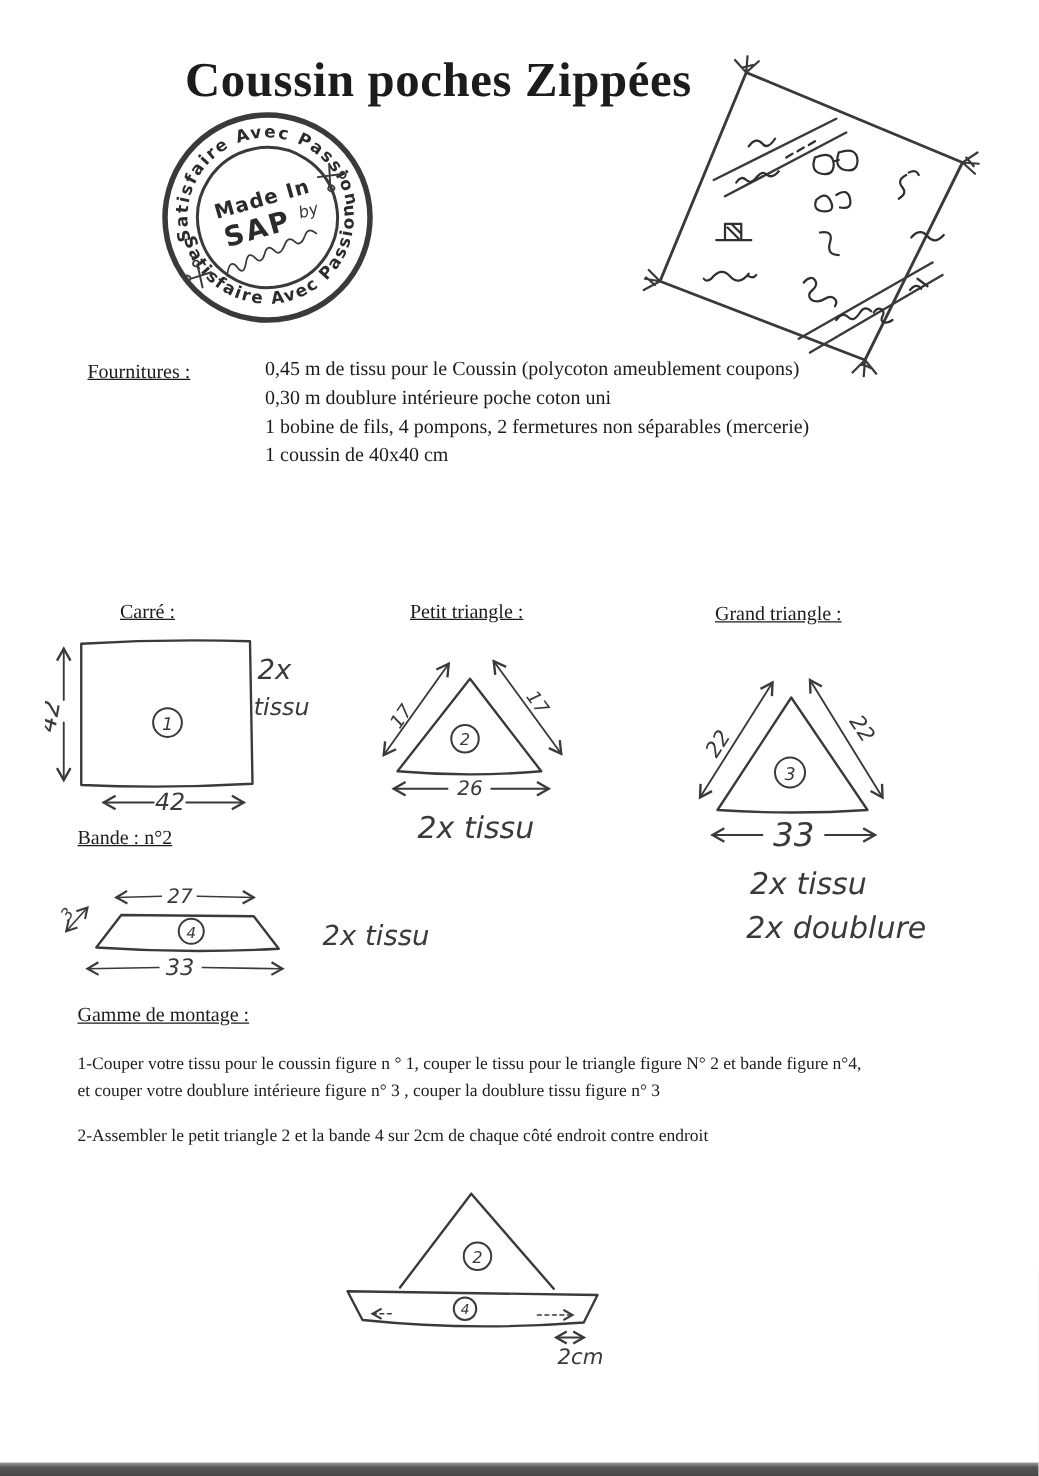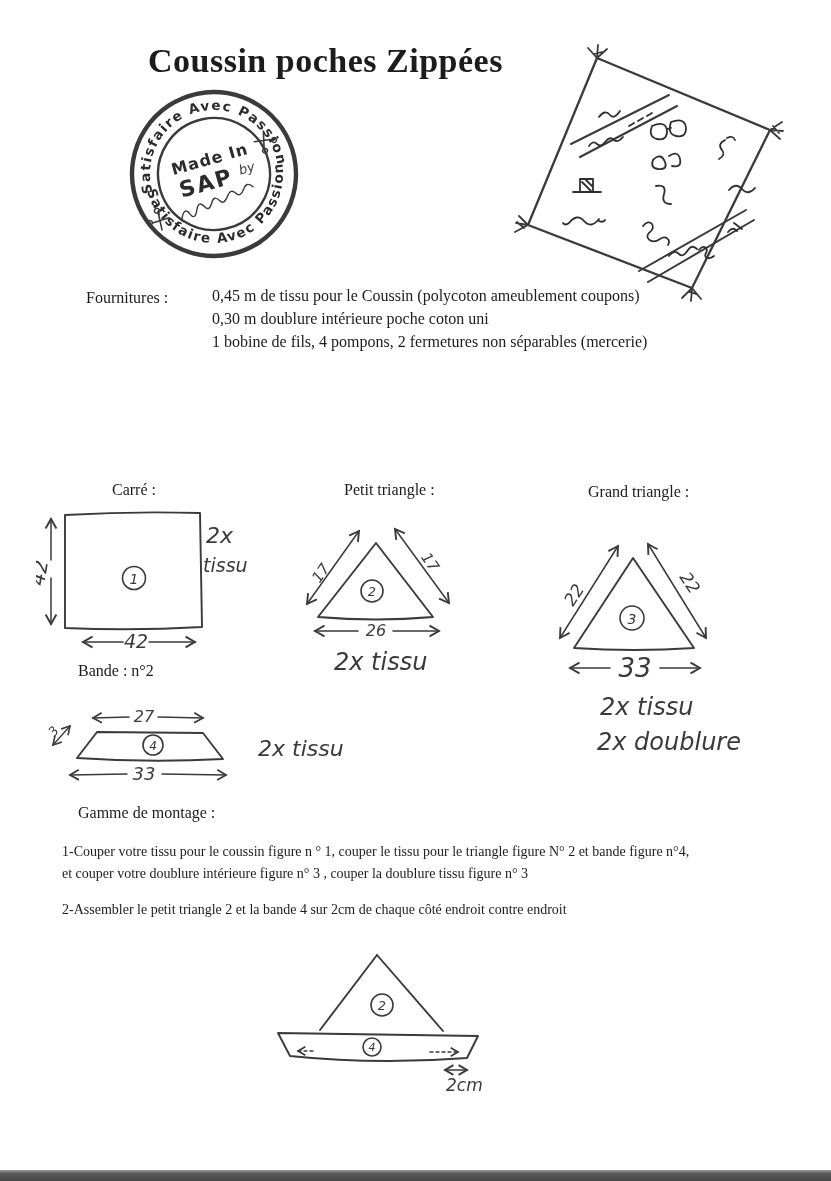--- a/index.html
+++ b/index.html
@@ -1,21 +1,21 @@
 <!DOCTYPE html>
 <html><head>
 <meta charset="utf-8">
 <style>
   html,body{margin:0;padding:0;background:#e8e8e8;}
   .page{position:relative;width:831px;height:1181px;background:#ffffff;overflow:hidden;
         font-family:"Liberation Serif",serif;color:#1c1c1c;}
   .abs{position:absolute;}
   .print{font-family:"Liberation Serif",serif;color:#1c1c1c;}
-  .uline{margin-left:16px;}
-  .page-title{font-size:34px;font-weight:bold;letter-spacing:.5px;}
+  .uline{text-decoration:underline;}
+  .page-title{font-size:39px;font-weight:bold;letter-spacing:.5px;}
   .body-text{font-size:16px;line-height:23px;}
   .small-text{font-size:14px;line-height:22px;}
   .heading{font-size:16px;}
   svg text{fill:#2e2e2e;}
   .stamp-arc{font-family:"DejaVu Sans",sans-serif;font-weight:bold;font-size:13.5px;letter-spacing:1.5px;fill:#2b2b2b;}
   .stamp-center{font-family:"DejaVu Sans",sans-serif;font-weight:bold;fill:#2b2b2b;}
   .hand{font-family:"DejaVu Sans",sans-serif;font-style:italic;fill:#3a3a3a;}
   .sketch{stroke:#3a3a3a;fill:none;stroke-linecap:round;stroke-linejoin:round;}
   .doodle{stroke:#2f2f2f;fill:none;stroke-linecap:round;stroke-linejoin:round;stroke-width:1.8;}
   .bottom-bar{position:absolute;left:0;right:0;bottom:0;height:11px;
@@ -98,20 +98,21 @@
       <path d="M 222,100 q -8,4 -3,10 q 4,5 -3,9 m 8,-21 q 6,-3 8,2"></path>
       <path d="M 226,150 q 7,-8 13,-1 q 6,7 13,-1"></path>
     </g>
   </svg>
 
   <div class="abs print heading uline" style="left:70px;top:289px;">Fournitures :</div>
   <div class="abs print body-text" style="left:196px;top:284px;width:500px;margin-left:16px;">
     <div>0,45 m de tissu pour le Coussin (polycoton ameublement coupons)</div>
     <div>0,30 m doublure intérieure poche coton uni</div>
     <div>1 bobine de fils, 4 pompons, 2 fermetures non séparables (mercerie)</div>
+    <div>1 coussin de 40x40 cm</div>
   </div>
 
 
   <div class="abs print heading uline" style="left:96px;top:481px;">Carré :</div>
   <svg class="abs" style="left:36px;top:498px;" width="240" height="170" viewBox="0 0 240 170">
     <defs>
       <marker id="ac" viewBox="0 0 10 10" refX="8" refY="5" markerWidth="9" markerHeight="9" orient="auto-start-reverse">
         <path d="M 1,1 L 8,5 L 1,9" fill="none" stroke="#3a3a3a" stroke-width="1.4"></path>
       </marker>
     </defs>

